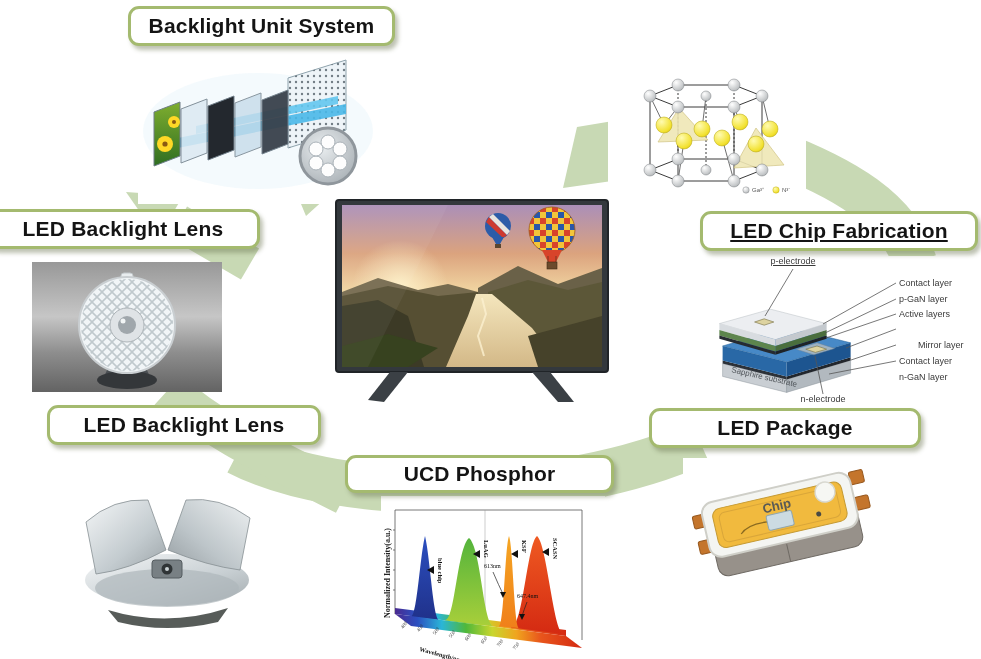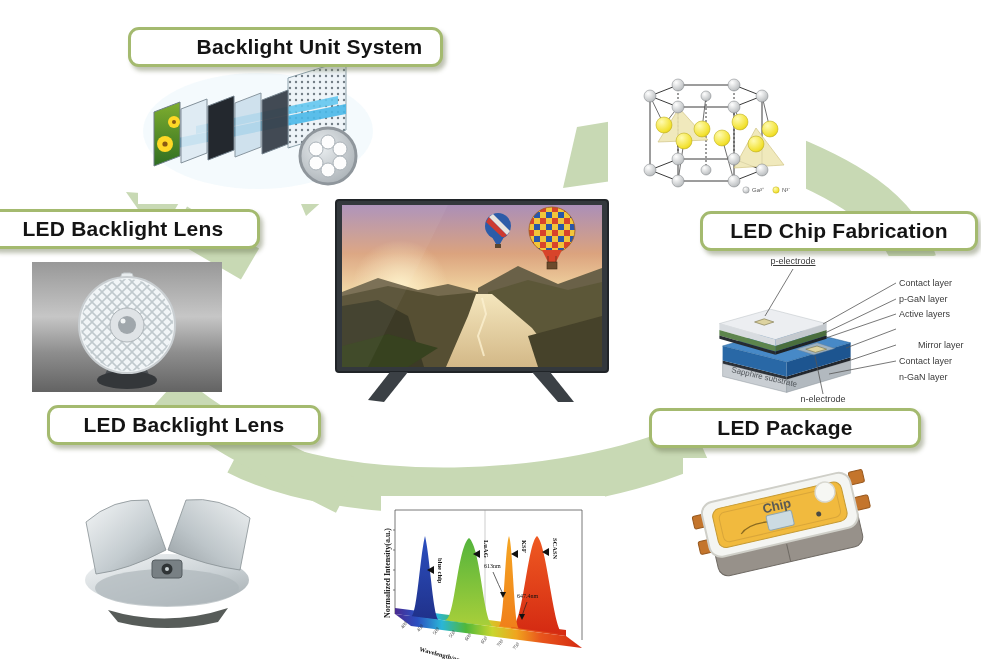--- a/index.html
+++ b/index.html
@@ -427,29 +427,32 @@
         <text x="103" y="72">613nm</text>
         <path d="M112,76 Q118,90 122,98" fill="none" stroke="#222" stroke-width="0.7"></path>
         <polygon points="122,102 119,96 125,96" fill="#111"></polygon>
         <text x="136" y="102">647.4nm</text>
         <path d="M146,106 Q143,114 141,120" fill="none" stroke="#222" stroke-width="0.7"></path>
         <polygon points="141,124 138,118 144,118" fill="#111"></polygon>
       </g>
     </svg>
   </div>
 
-  <div class="label-box" style="left:128px;top:27px;width:261px;height:34px;padding-left:48px;">
+  <div class="label-box" style="left:128px;top:6px;width:261px;height:34px;">
     <span>Backlight Unit System</span>
   </div>
   <div class="label-box" style="left:-14px;top:209px;width:268px;height:34px;">
     <span>LED Backlight Lens</span>
   </div>
-  <div class="label-box" style="left:700px;top:211px;width:272px;height:34px;">
+  <div class="label-box" style="left:700px;top:211px;width:272px;height:34px;text-decoration:underline;">
     <span>LED Chip Fabrication</span>
   </div>
   <div class="label-box" style="left:47px;top:405px;width:268px;height:34px;">
     <span>LED Backlight Lens</span>
   </div>
   <div class="label-box" style="left:649px;top:408px;width:266px;height:34px;">
     <span>LED Package</span>
   </div>
+  <div class="label-box" style="left:345px;top:455px;width:263px;height:32px;">
+    <span>UCD Phosphor</span>
+  </div>
 
 </div>
 
 </body></html>

